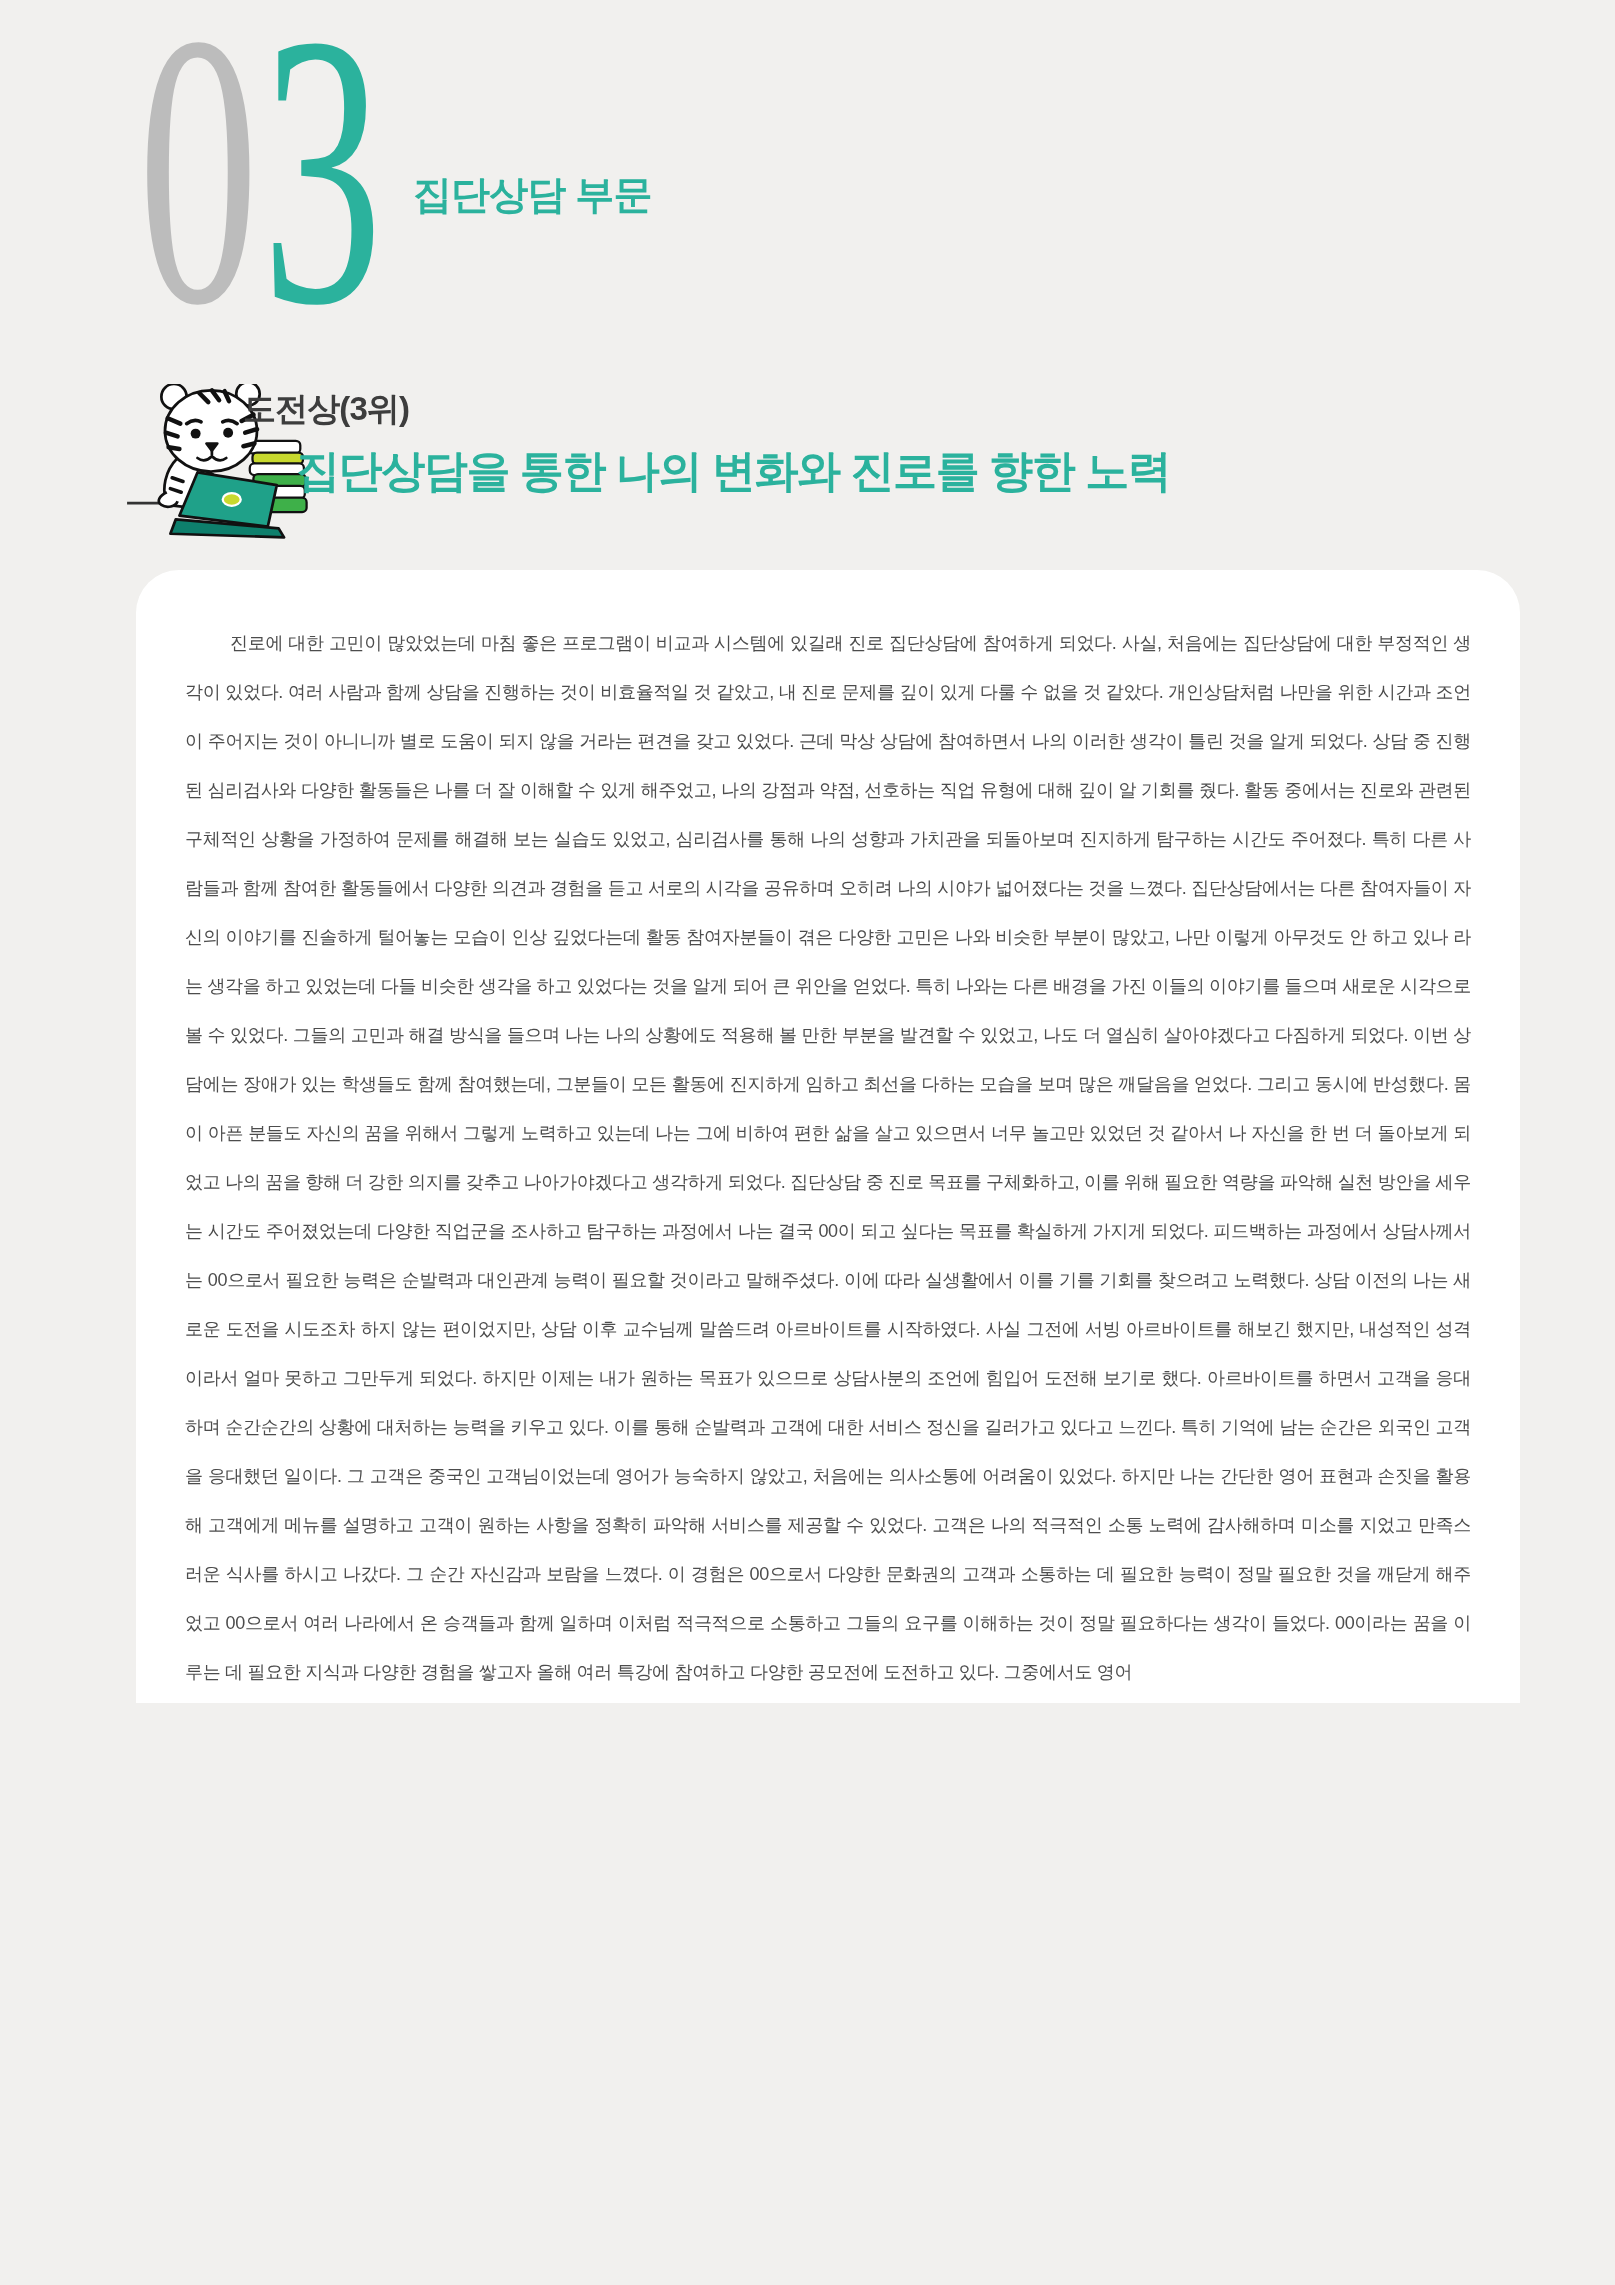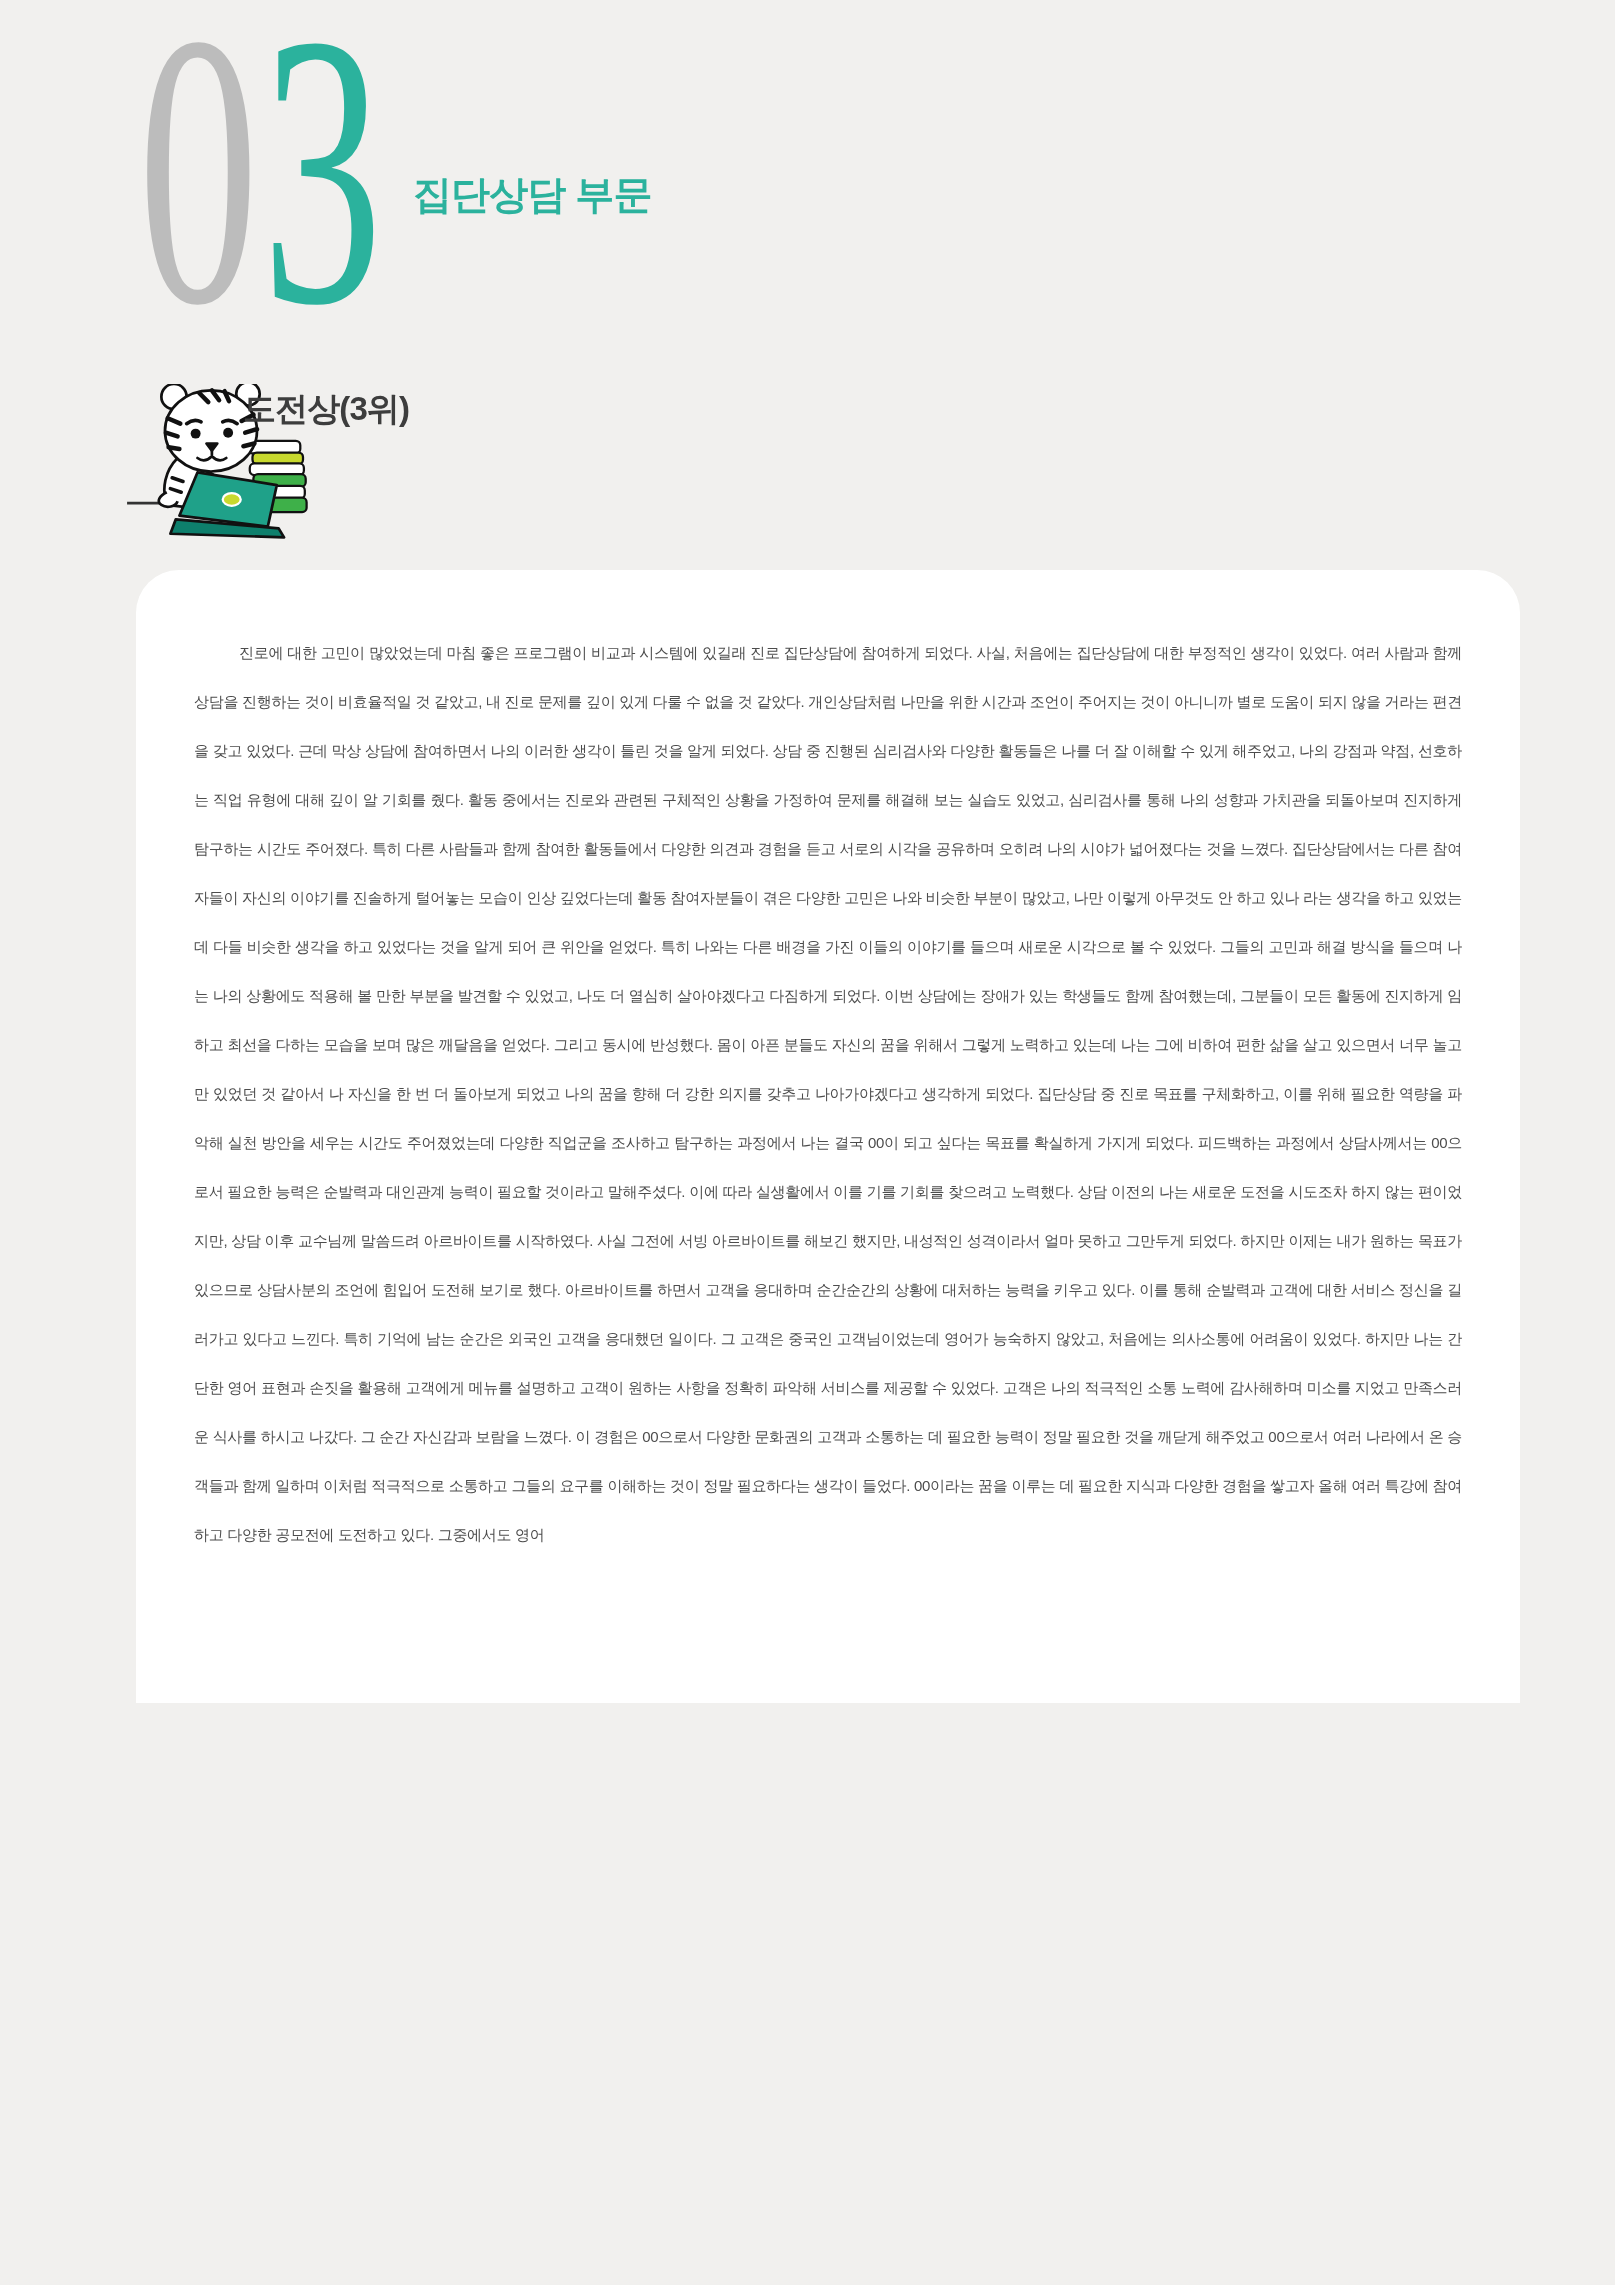--- a/index.html
+++ b/index.html
@@ -47,22 +47,22 @@
   }
   .card{
     position:absolute;left:136px;top:570px;
     width:1384px;height:1560px;
     background:var(--card-bg);
     border-radius:43px;
     box-sizing:border-box;
     padding:42px 42px 0 42px;
   }
   .essay-body{
-    margin:16px;
-    font-size:15px;
+    margin:7px;
+    font-size:18px;
     line-height:49px;
     color:var(--body-text);
     text-align:justify;
     text-indent:45px;
     letter-spacing:-0.3px;
   }
 </style>
 </head>
 <body>
 
@@ -118,19 +118,20 @@
 
     <g stroke="#111" stroke-width="3" stroke-linejoin="round">
       <polygon points="80,98 168,112 158,158 60,146" fill="#1fa189"></polygon>
       <polygon points="56,150 170,160 176,170 50,166" fill="#0e7f6c"></polygon>
       <ellipse cx="118" cy="128" rx="10" ry="7" fill="#c8d92e" stroke="#ffffff" stroke-width="2.5"></ellipse>
     </g>
   </svg>
 
   <div class="award-label">도전상(3위)</div>
 
+  <h1 class="essay-title">집단상담을 통한 나의 변화와 진로를 향한 노력</h1>
 
   <main class="card">
     <p class="essay-body">진로에 대한 고민이 많았었는데 마침 좋은 프로그램이 비교과 시스템에 있길래 진로 집단상담에 참여하게 되었다. 사실, 처음에는 집단상담에 대한 부정적인 생각이 있었다. 여러 사람과 함께 상담을 진행하는 것이 비효율적일 것 같았고, 내 진로 문제를 깊이 있게 다룰 수 없을 것 같았다. 개인상담처럼 나만을 위한 시간과 조언이 주어지는 것이 아니니까 별로 도움이 되지 않을 거라는 편견을 갖고 있었다. 근데 막상 상담에 참여하면서 나의 이러한 생각이 틀린 것을 알게 되었다. 상담 중 진행된 심리검사와 다양한 활동들은 나를 더 잘 이해할 수 있게 해주었고, 나의 강점과 약점, 선호하는 직업 유형에 대해 깊이 알 기회를 줬다. 활동 중에서는 진로와 관련된 구체적인 상황을 가정하여 문제를 해결해 보는 실습도 있었고, 심리검사를 통해 나의 성향과 가치관을 되돌아보며 진지하게 탐구하는 시간도 주어졌다. 특히 다른 사람들과 함께 참여한 활동들에서 다양한 의견과 경험을 듣고 서로의 시각을 공유하며 오히려 나의 시야가 넓어졌다는 것을 느꼈다. 집단상담에서는 다른 참여자들이 자신의 이야기를 진솔하게 털어놓는 모습이 인상 깊었다는데 활동 참여자분들이 겪은 다양한 고민은 나와 비슷한 부분이 많았고, 나만 이렇게 아무것도 안 하고 있나 라는 생각을 하고 있었는데 다들 비슷한 생각을 하고 있었다는 것을 알게 되어 큰 위안을 얻었다. 특히 나와는 다른 배경을 가진 이들의 이야기를 들으며 새로운 시각으로 볼 수 있었다. 그들의 고민과 해결 방식을 들으며 나는 나의 상황에도 적용해 볼 만한 부분을 발견할 수 있었고, 나도 더 열심히 살아야겠다고 다짐하게 되었다. 이번 상담에는 장애가 있는 학생들도 함께 참여했는데, 그분들이 모든 활동에 진지하게 임하고 최선을 다하는 모습을 보며 많은 깨달음을 얻었다. 그리고 동시에 반성했다. 몸이 아픈 분들도 자신의 꿈을 위해서 그렇게 노력하고 있는데 나는 그에 비하여 편한 삶을 살고 있으면서 너무 놀고만 있었던 것 같아서 나 자신을 한 번 더 돌아보게 되었고 나의 꿈을 향해 더 강한 의지를 갖추고 나아가야겠다고 생각하게 되었다. 집단상담 중 진로 목표를 구체화하고, 이를 위해 필요한 역량을 파악해 실천 방안을 세우는 시간도 주어졌었는데 다양한 직업군을 조사하고 탐구하는 과정에서 나는 결국 00이 되고 싶다는 목표를 확실하게 가지게 되었다. 피드백하는 과정에서 상담사께서는 00으로서 필요한 능력은 순발력과 대인관계 능력이 필요할 것이라고 말해주셨다. 이에 따라 실생활에서 이를 기를 기회를 찾으려고 노력했다. 상담 이전의 나는 새로운 도전을 시도조차 하지 않는 편이었지만, 상담 이후 교수님께 말씀드려 아르바이트를 시작하였다. 사실 그전에 서빙 아르바이트를 해보긴 했지만, 내성적인 성격이라서 얼마 못하고 그만두게 되었다. 하지만 이제는 내가 원하는 목표가 있으므로 상담사분의 조언에 힘입어 도전해 보기로 했다. 아르바이트를 하면서 고객을 응대하며 순간순간의 상황에 대처하는 능력을 키우고 있다. 이를 통해 순발력과 고객에 대한 서비스 정신을 길러가고 있다고 느낀다. 특히 기억에 남는 순간은 외국인 고객을 응대했던 일이다. 그 고객은 중국인 고객님이었는데 영어가 능숙하지 않았고, 처음에는 의사소통에 어려움이 있었다. 하지만 나는 간단한 영어 표현과 손짓을 활용해 고객에게 메뉴를 설명하고 고객이 원하는 사항을 정확히 파악해 서비스를 제공할 수 있었다. 고객은 나의 적극적인 소통 노력에 감사해하며 미소를 지었고 만족스러운 식사를 하시고 나갔다. 그 순간 자신감과 보람을 느꼈다. 이 경험은 00으로서 다양한 문화권의 고객과 소통하는 데 필요한 능력이 정말 필요한 것을 깨닫게 해주었고 00으로서 여러 나라에서 온 승객들과 함께 일하며 이처럼 적극적으로 소통하고 그들의 요구를 이해하는 것이 정말 필요하다는 생각이 들었다. 00이라는 꿈을 이루는 데 필요한 지식과 다양한 경험을 쌓고자 올해 여러 특강에 참여하고 다양한 공모전에 도전하고 있다. 그중에서도 영어</p>
   </main>
 
 </div>
 
 
 </body></html>

